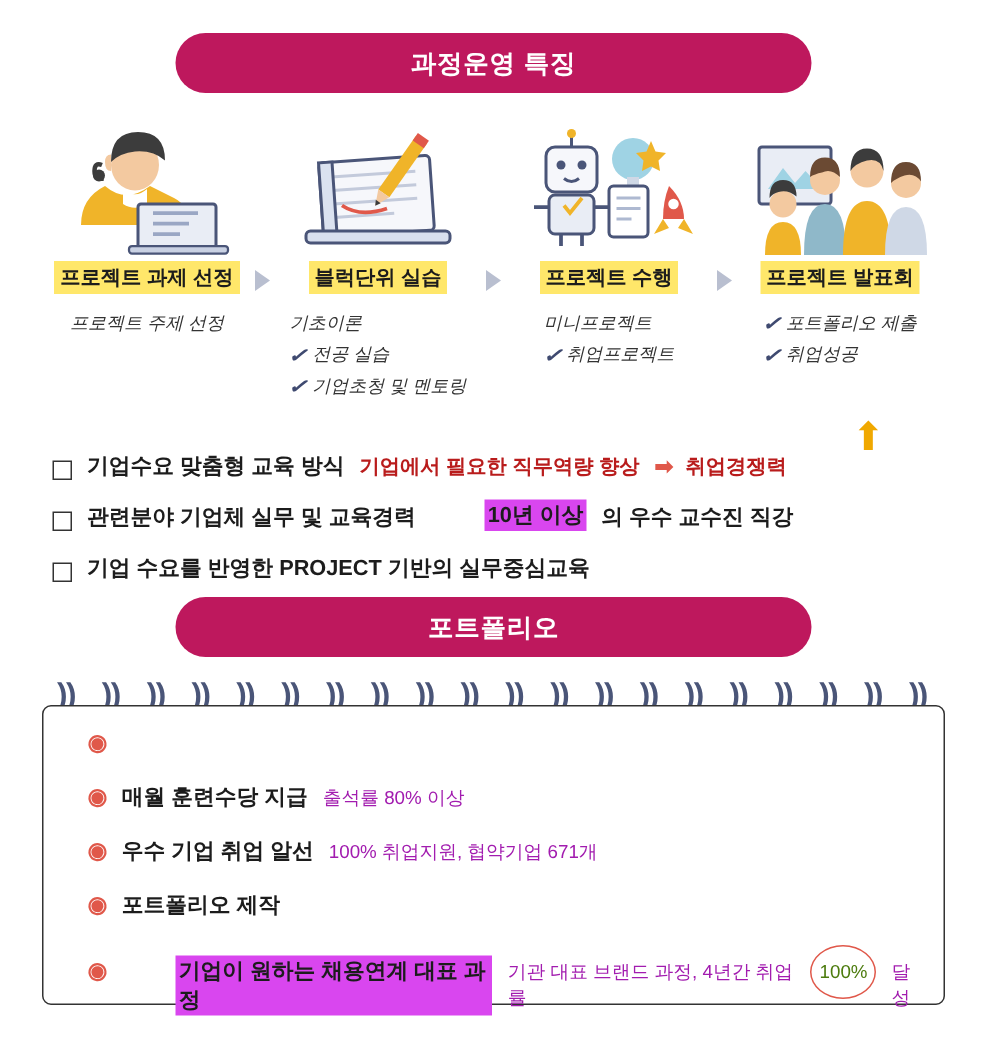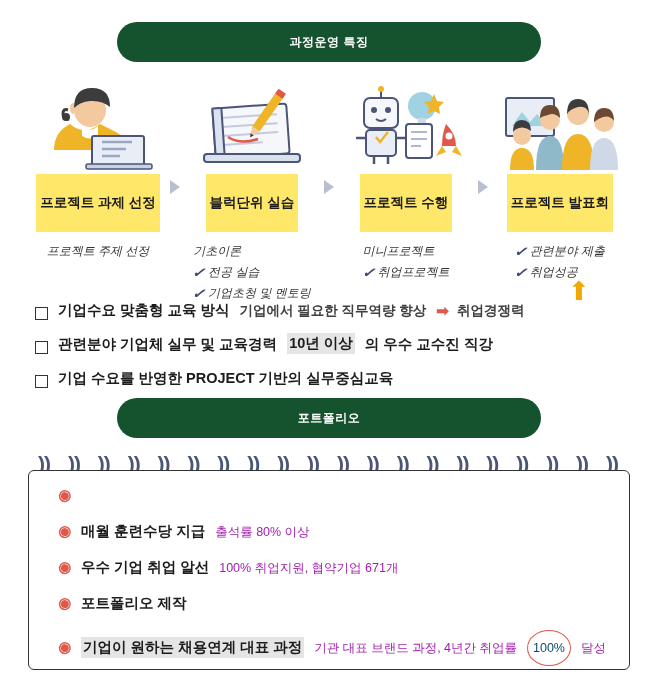--- a/index.html
+++ b/index.html
@@ -9,28 +9,28 @@
     height: 695px;
     background: #ffffff;
     font-family: "Liberation Sans", sans-serif;
     color: #1c1c1c;
     position: relative;
     overflow: hidden;
   }
 
   
   .pill {
-    background: #14532d;
+    background: #be185d;
     color: #ffffff;
     border-radius: 22px;
     height: 40px;
     display: flex;
     align-items: center;
     justify-content: center;
-    font-size: 12px;
+    font-size: 17px;
     font-weight: bold;
     letter-spacing: 0.5px;
   }
   .pill-1 { position: absolute; left: 117px; top: 22px; width: 424px; }
   .pill-2 { position: absolute; left: 117px; top: 398px; width: 424px; }
 
   
   .steps {
     position: absolute;
     left: 30px;
@@ -48,21 +48,21 @@
   .step-art {
     height: 92px;
     width: 136px;
     position: relative;
   }
   .step-label {
     margin-top: 2px;
     font-size: 13.5px;
     font-weight: bold;
     color: #1c1c1c;
-    padding: 20px 4px;
+    padding: 2px 4px;
     background: #ffe76a;
     white-space: nowrap;
   }
   .step-subs {
     margin-top: 9px;
     text-align: center;
     font-size: 12px;
     line-height: 21px;
     color: #333333;
   }
@@ -107,22 +107,22 @@
     gap: 10px;
     height: 34px;
     font-size: 14.5px;
   }
   .sqbox {
     width: 13px; height: 13px;
     border: 1.6px solid #333;
     flex: 0 0 auto;
   }
   .b-main { font-weight: bold; }
-  .b-sub { color: #404040; font-weight: bold; font-size: 13.5px; }
-  .hl { background: #e5e5e5; padding: 1px 2px; font-weight: bold; }
+  .b-sub { color: #b91c1c; font-weight: bold; font-size: 13.5px; }
+  .hl { background: #d946ef; padding: 1px 2px; font-weight: bold; margin-left: 36px; }
   .redarrow { color: #e0584a; font-weight: bold; font-size: 15px; letter-spacing: -2px;}
   .upcaret {
     position: absolute;
     left: 568px; top: 278px;
     color: #f0a800;
     font-size: 26px;
     line-height: 1;
   }
 
   
@@ -164,21 +164,21 @@
     transform: rotate(-20deg);
     display: inline-block;
   }
   .ben-main { font-weight: bold; }
   .ben-note { font-size: 12.5px; color: #a21caf; }
   .circle-num {
     display: inline-block;
     border: 1.6px solid #e0584a;
     border-radius: 50%;
     padding: 10px 5px;
-    color: #0c4a6e;
+    color: #4d7c0f;
   }
 
   
   svg { display: block; }
 </style>
 </head>
 <body>
 
 <div class="pill pill-1">
   <span>과정운영 특징</span>
@@ -306,21 +306,21 @@
         <circle cx="112" cy="42" r="10" fill="#f3c9a0"></circle>
         <path d="M102 42 q0-14 10-14 q10 0 10 13 q-4-6-11-4 q-6 2-9 5z" fill="#6b4a33"></path>
         <path d="M98 90 q0-32 14-32 q14 0 14 32z" fill="#cfd8e6"></path>
         <path d="M60 70 h22 M58 78 h26" stroke="#4a5578" stroke-width="0"></path>
       </svg>
     </div>
     <div class="step-label">프로젝트 발표회</div>
     <div class="step-subs">
       <div class="sub-line">
           <span class="chk">✓</span>
-          <span>관련분야 제출</span>
+          <span>포트폴리오 제출</span>
         </div>
       <div class="sub-line">
           <span class="chk">✓</span>
           <span>취업성공</span>
         </div>
     </div>
   </div>
 </div>
 
 <div class="upcaret">⬆</div>

